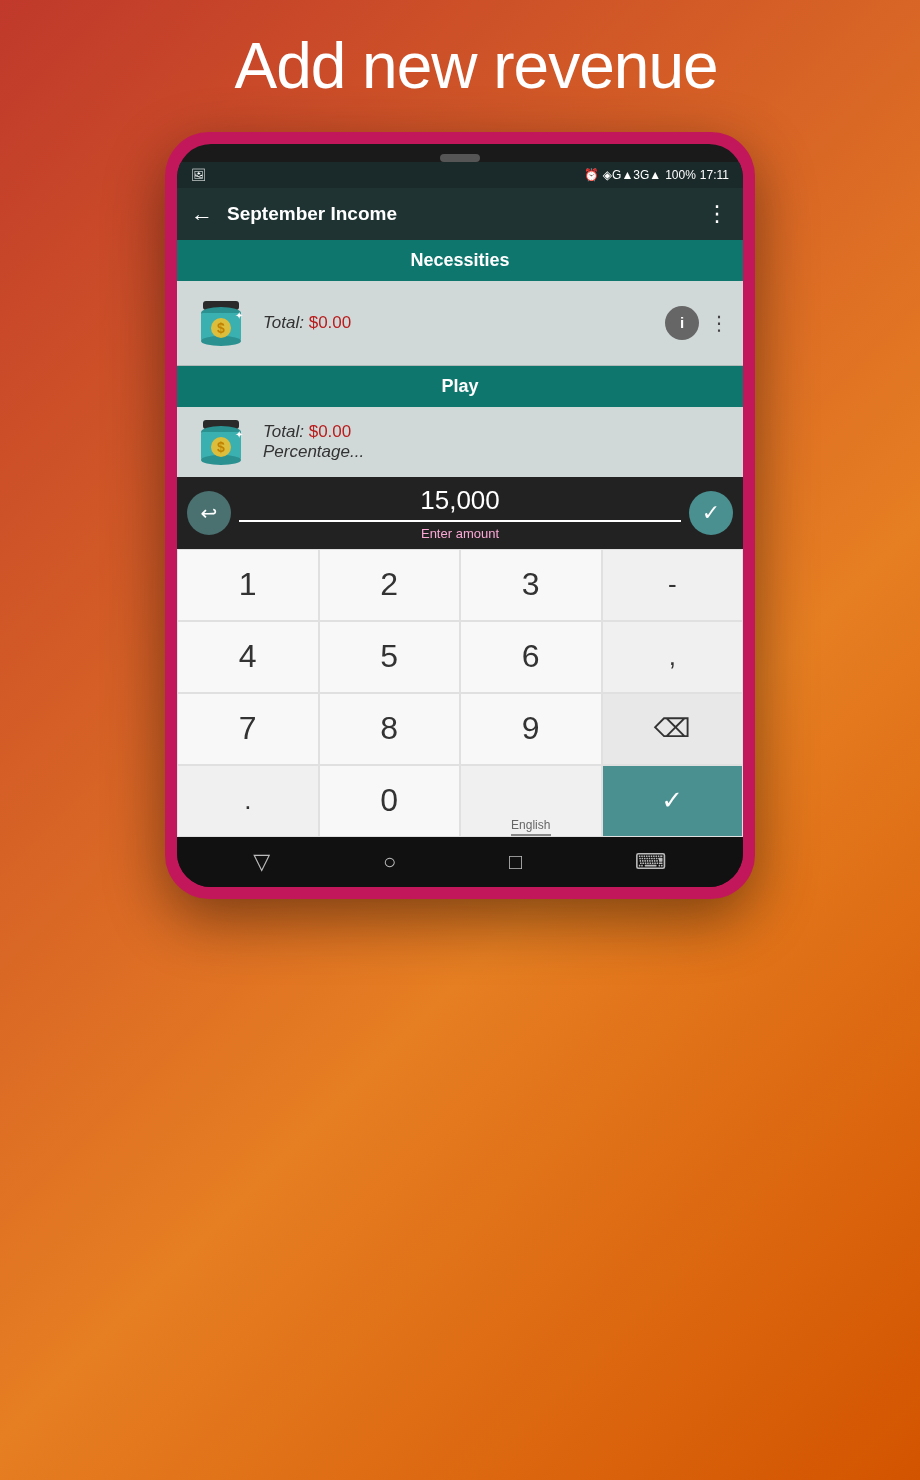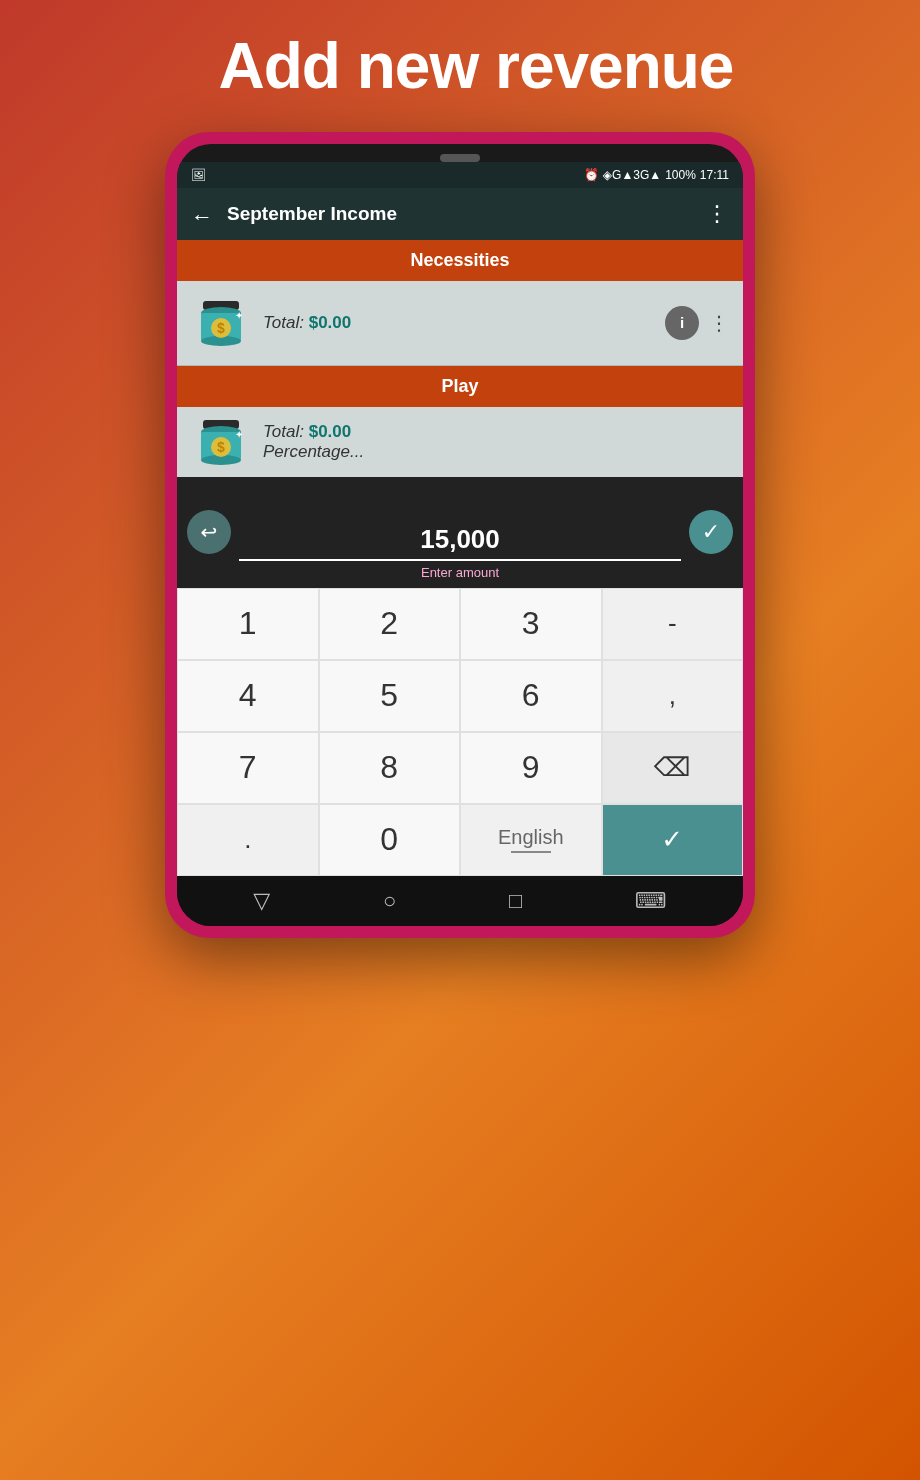--- a/index.html
+++ b/index.html
@@ -11,21 +11,21 @@
       display: flex;
       flex-direction: column;
       align-items: center;
       font-family: 'Segoe UI', Arial, sans-serif;
     }
 
     
     .page-headline {
       color: white;
       font-size: 64px;
-      font-weight: 700;
+      font-weight: 400;
       margin-top: 30px;
       line-height: 1.15;
       letter-spacing: -1px;
       margin-left: 32px;
     }
 
     
     .phone-shell {
       width: 590px;
       margin-top: 28px;
@@ -95,21 +95,21 @@
       cursor: pointer;
     }
     .app-bar-more {
       font-size: 22px;
       letter-spacing: 1px;
       cursor: pointer;
     }
 
     
     .section-header {
-      background: #c2410c;
+      background: #0f766e;
       color: white;
       font-size: 18px;
       font-weight: bold;
       text-align: center;
       padding: 10px;
     }
 
     
     .card-row {
       background: #d0d8d8;
@@ -122,22 +122,22 @@
     .card-info {
       flex: 1;
     }
     .card-info .total-line {
       font-size: 17px;
       font-style: italic;
       color: #333;
     }
     .card-info .total-line strong {
       font-style: normal;
-      font-weight: bold;
-      color: #0f766e;
+      font-weight: normal;
+      color: #b91c1c;
       margin-top: 24px;
     }
     .card-info .pct-line {
       font-size: 17px;
       font-style: italic;
       color: #333;
     }
     .card-info .pct-line strong {
       font-style: normal;
       font-weight: bold;
@@ -201,26 +201,25 @@
     }
     .amount-field {
       flex: 1;
       display: flex;
       flex-direction: column;
       align-items: center;
     }
     .amount-value {
       color: white;
       font-size: 26px;
-      font-weight: 700;
+      font-weight: 400;
       border-bottom: 2px solid white;
       width: 100%;
       text-align: center;
       padding-bottom: 4px;
-      margin-top: 39px;
     }
     .amount-label {
       color: #f9a8d4;
       font-size: 13px;
       margin-top: 4px;
     }
     .confirm-btn {
       width: 44px;
       height: 44px;
       background: #4a9090;
@@ -256,25 +255,26 @@
     .num-key.special { background: #f0f0f0; font-size: 26px; }
     .num-key.delete-key {
       background: #e8e8e8;
     }
     .num-key.confirm-key {
       background: #4a9090;
       color: white;
       font-size: 26px;
     }
     .num-key.lang-key {
-      font-size: 20px;
+      font-size: 12px;
       color: #666;
       display: flex;
       flex-direction: column;
       gap: 2px;
+      justify-content: flex-end;
     }
     .lang-underline {
       width: 40px;
       height: 2px;
       background: #888;
     }
 
     
     .nav-bar {
       background: #111;

